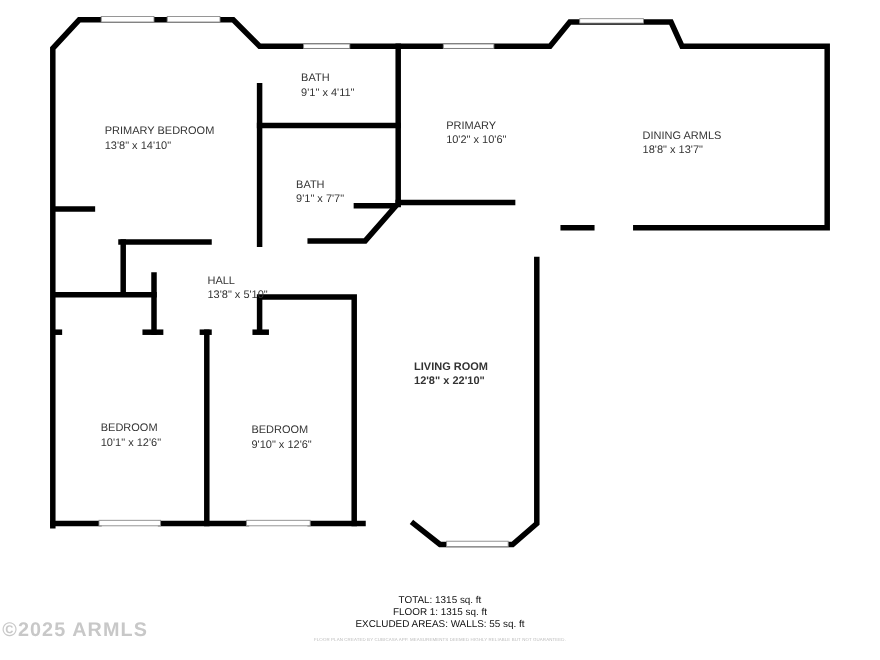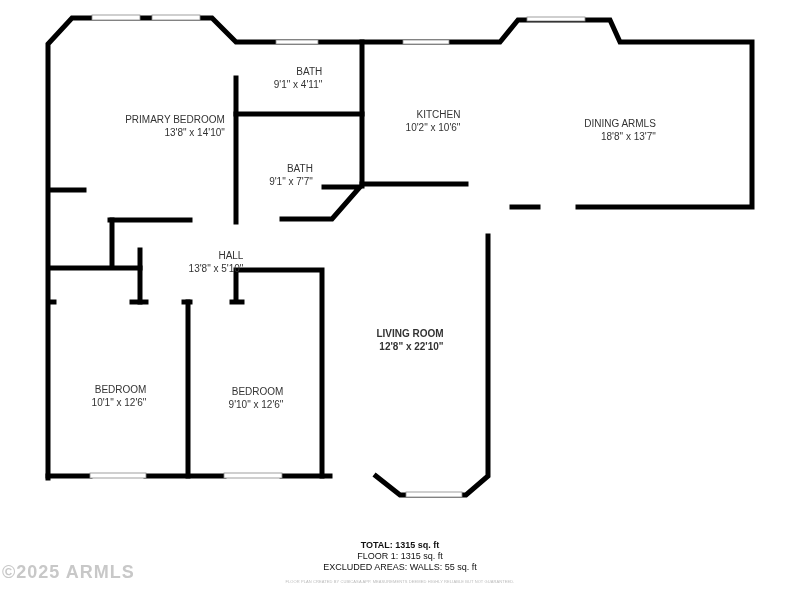--- a/index.html
+++ b/index.html
@@ -1,22 +1,22 @@
 <!DOCTYPE html>
 <html><head>
 <meta charset="utf-8">
 <style>
   html, body { margin:0; padding:0; background:#ffffff; }
   body { width:800px; height:600px; position:relative; overflow:hidden; font-family:"Liberation Sans", sans-serif; }
   svg.plan { position:absolute; left:0; top:0; }
-  .room-label { position:absolute; text-align:right; color:#333; font-size:10px; line-height:13px; transform:translate(-50%,-50%); white-space:nowrap; }
+  .room-label { position:absolute; text-align:left; color:#333; font-size:10px; line-height:13px; transform:translate(-50%,-50%); white-space:nowrap; }
   .room-label .name { display:block; }
   .room-label .dims { display:block; }
   .summary { position:absolute; left:400px; top:540px; transform:translateX(-50%); text-align:center; color:#111; font-size:9px; line-height:11px; white-space:nowrap; }
-  .summary .total { font-weight:bold; }
+  .summary .total { font-weight:normal; }
   .disclaimer { position:absolute; left:400px; top:579px; transform:translateX(-50%); color:#bbb; font-size:4px; white-space:nowrap; letter-spacing:0.1px; }
   .watermark { position:absolute; left:2px; top:562px; color:#c8c8c8; font-size:18px; letter-spacing:1px; font-weight:700; white-space:nowrap; }
 </style>
 </head>
 <body>
 
 <svg class="plan" width="800" height="600" viewBox="0 0 800 600">
   <g stroke="#000" stroke-width="5" fill="none" stroke-linecap="square">
 
     <polyline points="48,478 48,44 72,18 212,18 236,42 500,42 518,20 610,20 620,42 752,42 752,207 578,207"></polyline>
@@ -53,34 +53,34 @@
     <rect x="152" y="15" width="48" height="5"></rect>
     <rect x="276" y="40" width="42" height="4"></rect>
     <rect x="403" y="40" width="46" height="4"></rect>
     <rect x="527" y="17" width="58" height="4"></rect>
     <rect x="90" y="473" width="56" height="5"></rect>
     <rect x="224" y="473" width="58" height="5"></rect>
     <rect x="406" y="492" width="56" height="5"></rect>
   </g>
 </svg>
 
-<div class="room-label" style="left:145px;top:126px;margin-left:30px;">
+<div class="room-label" style="left:145px;top:126px;">
   <span class="name">PRIMARY BEDROOM</span>
   <span class="dims">13'8" x 14'10"</span>
 </div>
 <div class="room-label" style="left:298px;top:78px;">
   <span class="name">BATH</span>
   <span class="dims">9'1" x 4'11"</span>
 </div>
 <div class="room-label" style="left:291px;top:175px;">
   <span class="name">BATH</span>
   <span class="dims">9'1" x 7'7"</span>
 </div>
 <div class="room-label" style="left:433px;top:121px;">
-  <span class="name">KITCHEN</span>
+  <span class="name">PRIMARY</span>
   <span class="dims">10'2" x 10'6"</span>
 </div>
 <div class="room-label" style="left:620px;top:130px;">
   <span class="name">DINING ARMLS</span>
   <span class="dims">18'8" x 13'7"</span>
 </div>
 <div class="room-label" style="left:216px;top:262px;">
   <span class="name">HALL</span>
   <span class="dims">13'8" x 5'10"</span>
 </div>

